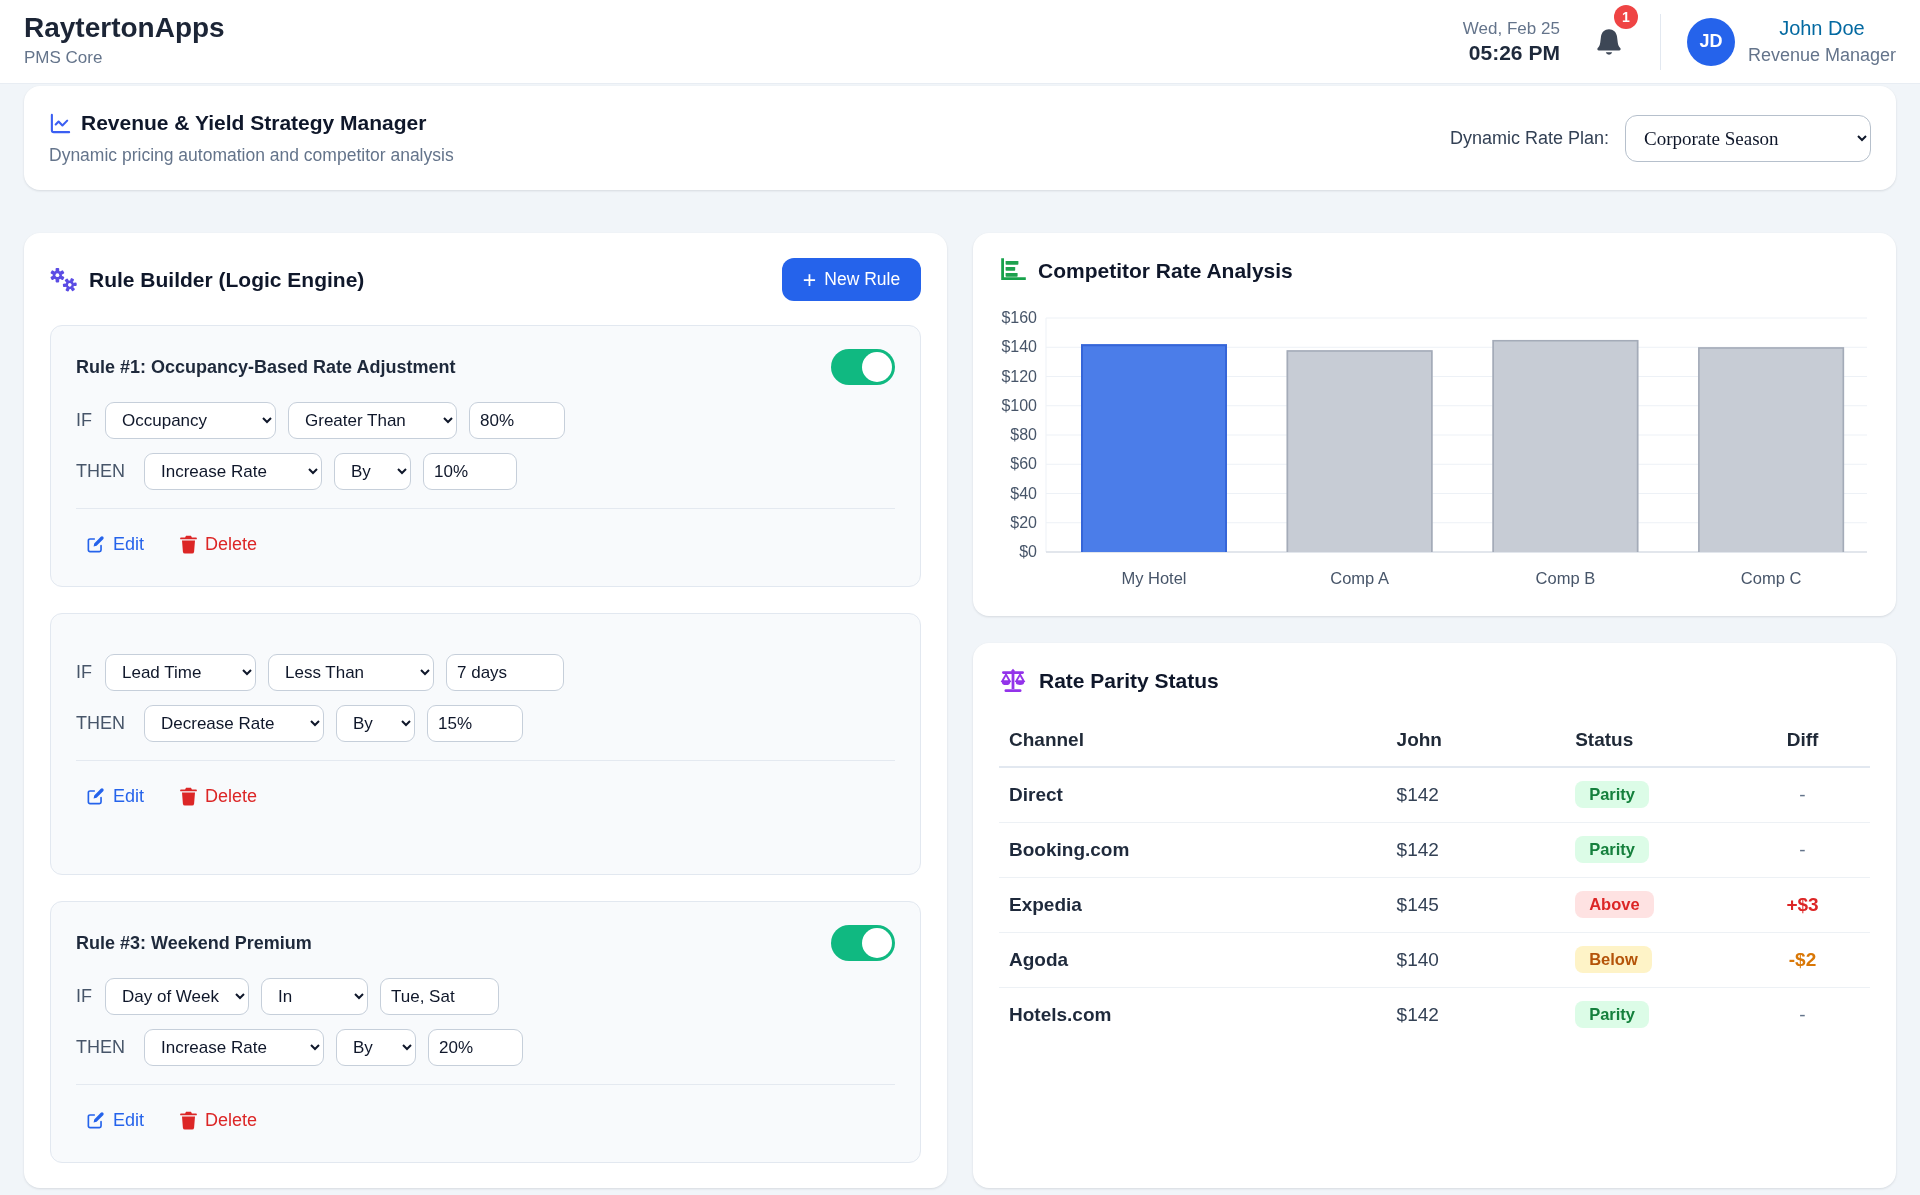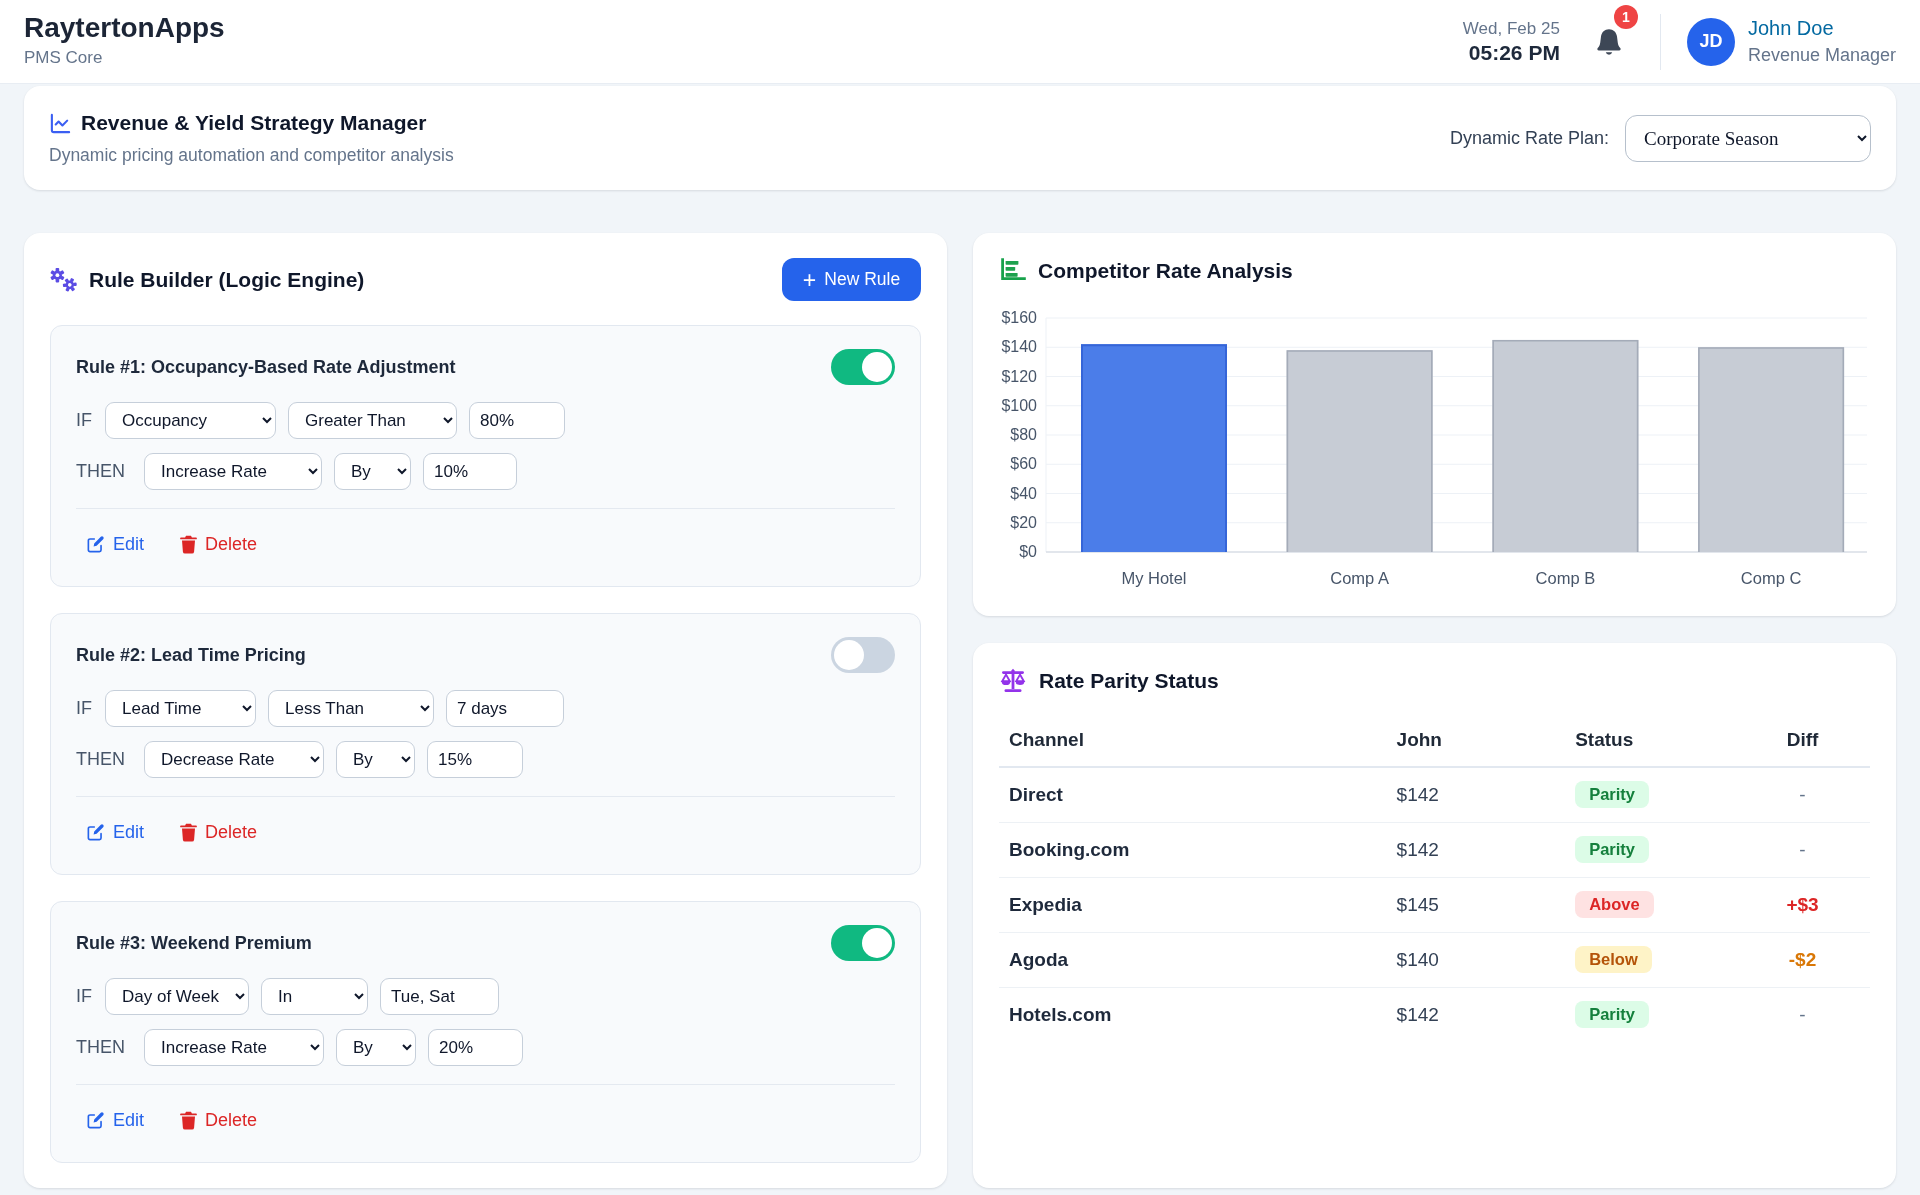--- a/index.html
+++ b/index.html
@@ -7,21 +7,21 @@
 header { height:84px; background:#fff; border-bottom:1px solid #e8edf3; display:flex; align-items:center; justify-content:space-between; padding:0 24px; }
 .brand h1 { font-size:28px; font-weight:bold; color:#1c2536; line-height:30px; }
 .brand div { font-size:17px; color:#64748b; line-height:24px; margin-top:3px; }
 .hright { display:flex; align-items:center; }
 .timeblk { text-align:right; margin-right:28px; }
 .timeblk .d { font-size:17px; color:#64748b; line-height:23px; }
 .timeblk .t { font-size:21px; font-weight:bold; color:#1e293b; line-height:26px; }
 .bellwrap { position:relative; height:84px; display:flex; align-items:center; padding:0 6px; margin-right:30px; }
 .badge { position:absolute; top:5px; right:-8px; width:24px; height:24px; border-radius:50%; background:#ef4444; color:#fff; font-size:14px; font-weight:bold; display:flex; align-items:center; justify-content:center; }
 .vdiv { width:1px; height:56px; background:#e2e8f0; margin-right:26px; }
-.prof { display:flex; align-items:center; }
+.prof { display:flex; align-items:center;text-align:center; }
 .avatar { width:48px; height:48px; border-radius:50%; background:#2563eb; color:#fff; font-size:18px; font-weight:bold; display:flex; align-items:center; justify-content:center; margin-right:13px; }
 .prof .n { font-size:20px; font-weight:normal; color:#0369a1; line-height:25px; }
 .prof .r { font-size:18px; color:#64748b; line-height:24px; margin-top:2px; }
 main { padding:2px 24px 0; }
 .card { background:#fff; border-radius:16px; box-shadow:0 1px 3px rgba(15,23,42,.07), 0 1px 2px rgba(15,23,42,.05); }
 .banner { height:104px; padding:0 25px; display:flex; align-items:center; justify-content:space-between; }
 .banner .tr { display:flex; align-items:center; }
 .banner h2 { font-size:21px; font-weight:bold; color:#0f172a; line-height:30px; }
 .banner .sub { font-size:17.5px; color:#64748b; line-height:26px; margin-top:4px; }
 .banner .icon { margin-right:9px; }
@@ -209,24 +209,20 @@
               Edit</span>
             <span class="alink del">
               <svg width="17" height="19" viewBox="0 0 17 19" fill="#dc2626">
                 <path d="M6 0.8h5l0.9 1.7H16a0.9 0.9 0 0 1 0 1.8H1a0.9 0.9 0 0 1 0-1.8h4.1z"></path>
                 <path d="M2 5.6h13l-0.9 11.1a2.1 2.1 0 0 1-2.1 1.9H5a2.1 2.1 0 0 1-2.1-1.9z"></path>
               </svg>
               Delete</span>
           </div>
         </div>
         <div class="rulecard">
-          <div class="rtitle">
-            <span class="tt">Rule #2: Lead Time Pricing</span>
-            <div class="tgl off"></div>
-          </div>
           <div class="cond">
             <span class="lbl">IF</span>
             <select style="width:151px"><option>Lead Time</option></select>
             <select style="width:166px"><option>Less Than</option></select>
             <div class="valbox" style="width:118px">7 days</div>
           </div>
           <div class="cond then">
             <span class="lbl">THEN</span>
             <select style="width:180px"><option>Decrease Rate</option></select>
             <select style="width:79px"><option>By</option></select>

